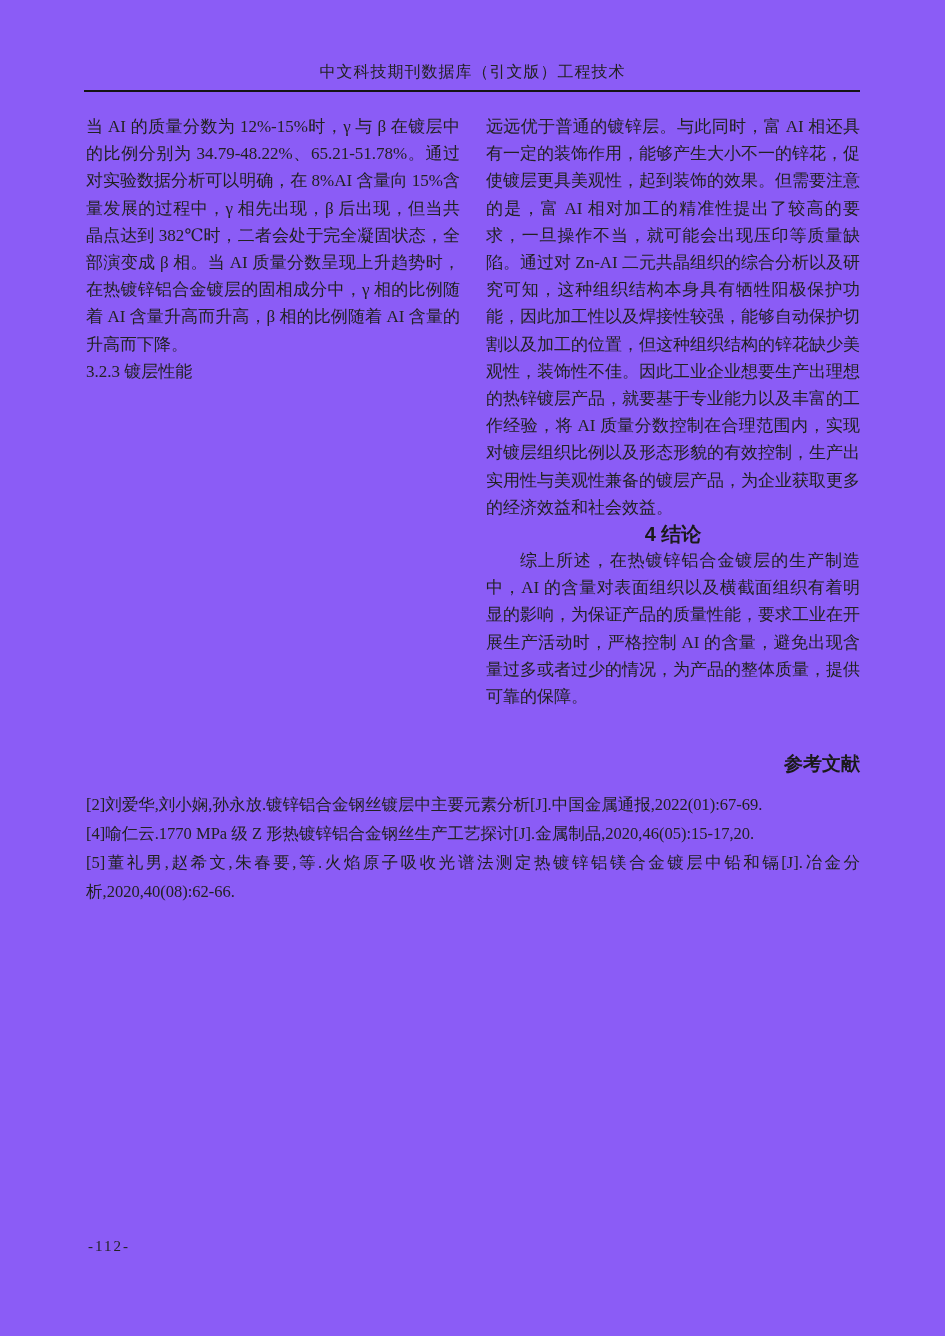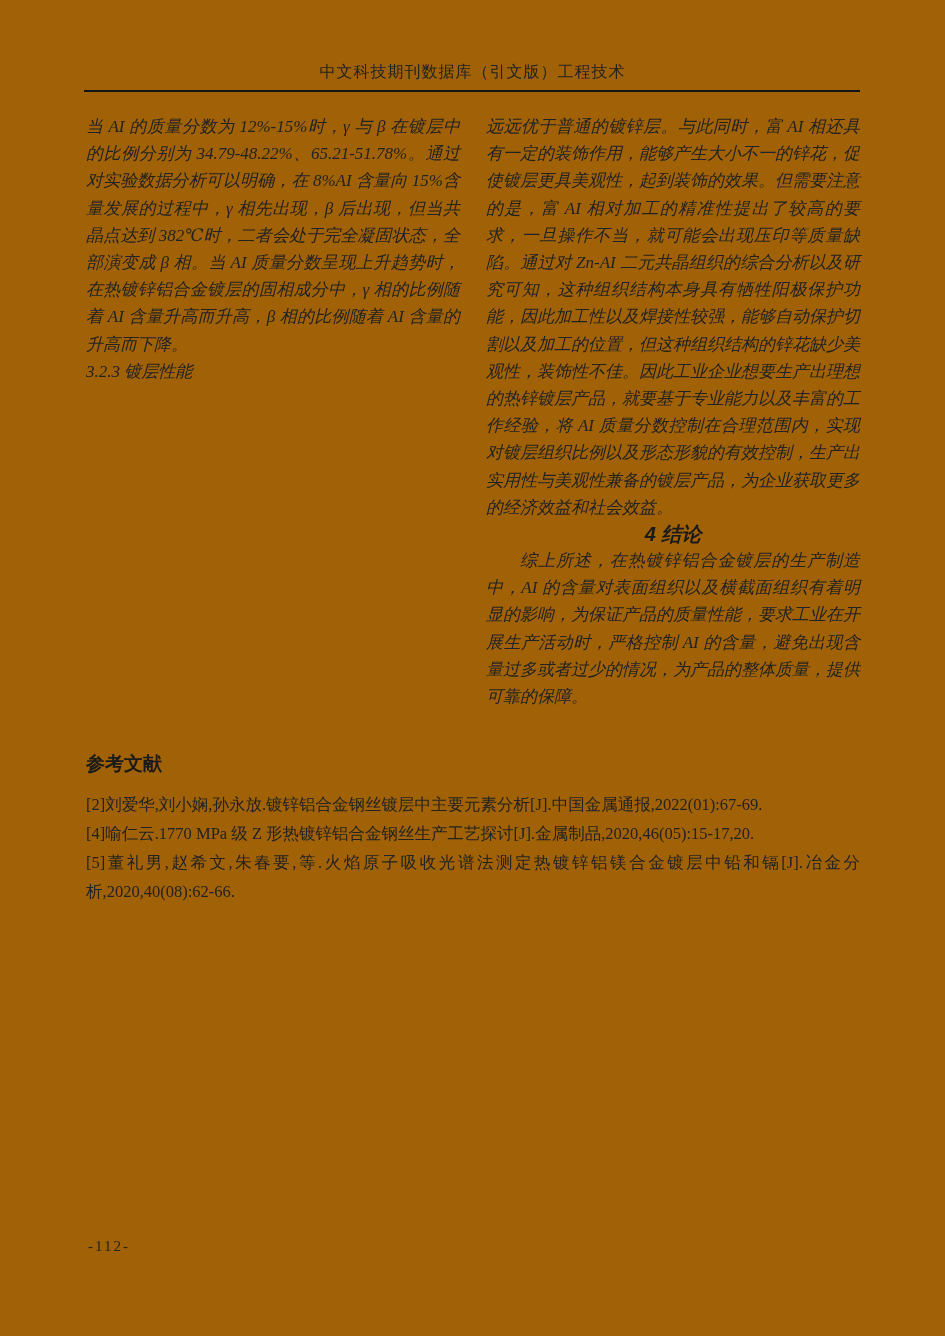--- a/index.html
+++ b/index.html
@@ -6,21 +6,21 @@
   html, body { background:#ffffff; }
   body {
     width:945px; height:1336px;
     font-family:"Liberation Serif","DejaVu Serif",serif;
     color:#1e1e1e;
     -webkit-font-smoothing:antialiased;
   }
   .page {
     position:relative;
     width:945px; height:1336px;
-    background:#a16207;
+    background:#8b5cf6;
     overflow:hidden;
   }
   .journal-header {
     padding-top:62px;
     text-align:center;
     font-size:16px;
     letter-spacing:1px;
     color:#222222;
   }
   .header-rule {
@@ -32,21 +32,20 @@
     display:flex;
     gap:26px;
     margin:21px 85px 0 86px;
   }
   .col {
     width:374px;
     font-size:17px;
     line-height:27.2px;
     text-align:justify;
     color:#222222;
-    font-style:italic;
   }
   .col p { margin:0; }
   .indent { text-indent:2em; }
   .subheading {
     font-size:17px;
     line-height:27.2px;
     text-align:left;
   }
   .conclusion-heading {
     font-family:"Liberation Sans","DejaVu Sans",sans-serif;
@@ -54,21 +53,21 @@
     font-size:20px;
     line-height:26px;
     margin:11px 0 9px 0;
     text-align:center;
     color:#1a1a1a;
   }
   .references {
     margin:41px 85px 0 86px;
   }
   .references-heading {
-    text-align:left;
+    text-align:right;
     font-family:"Liberation Sans","DejaVu Sans",sans-serif;
     font-weight:bold;
     font-size:19px;
     color:#1a1a1a;
     margin-bottom:13px;
   }
   .ref-item {
     font-size:16.5px;
     line-height:29px;
     text-align:justify;

